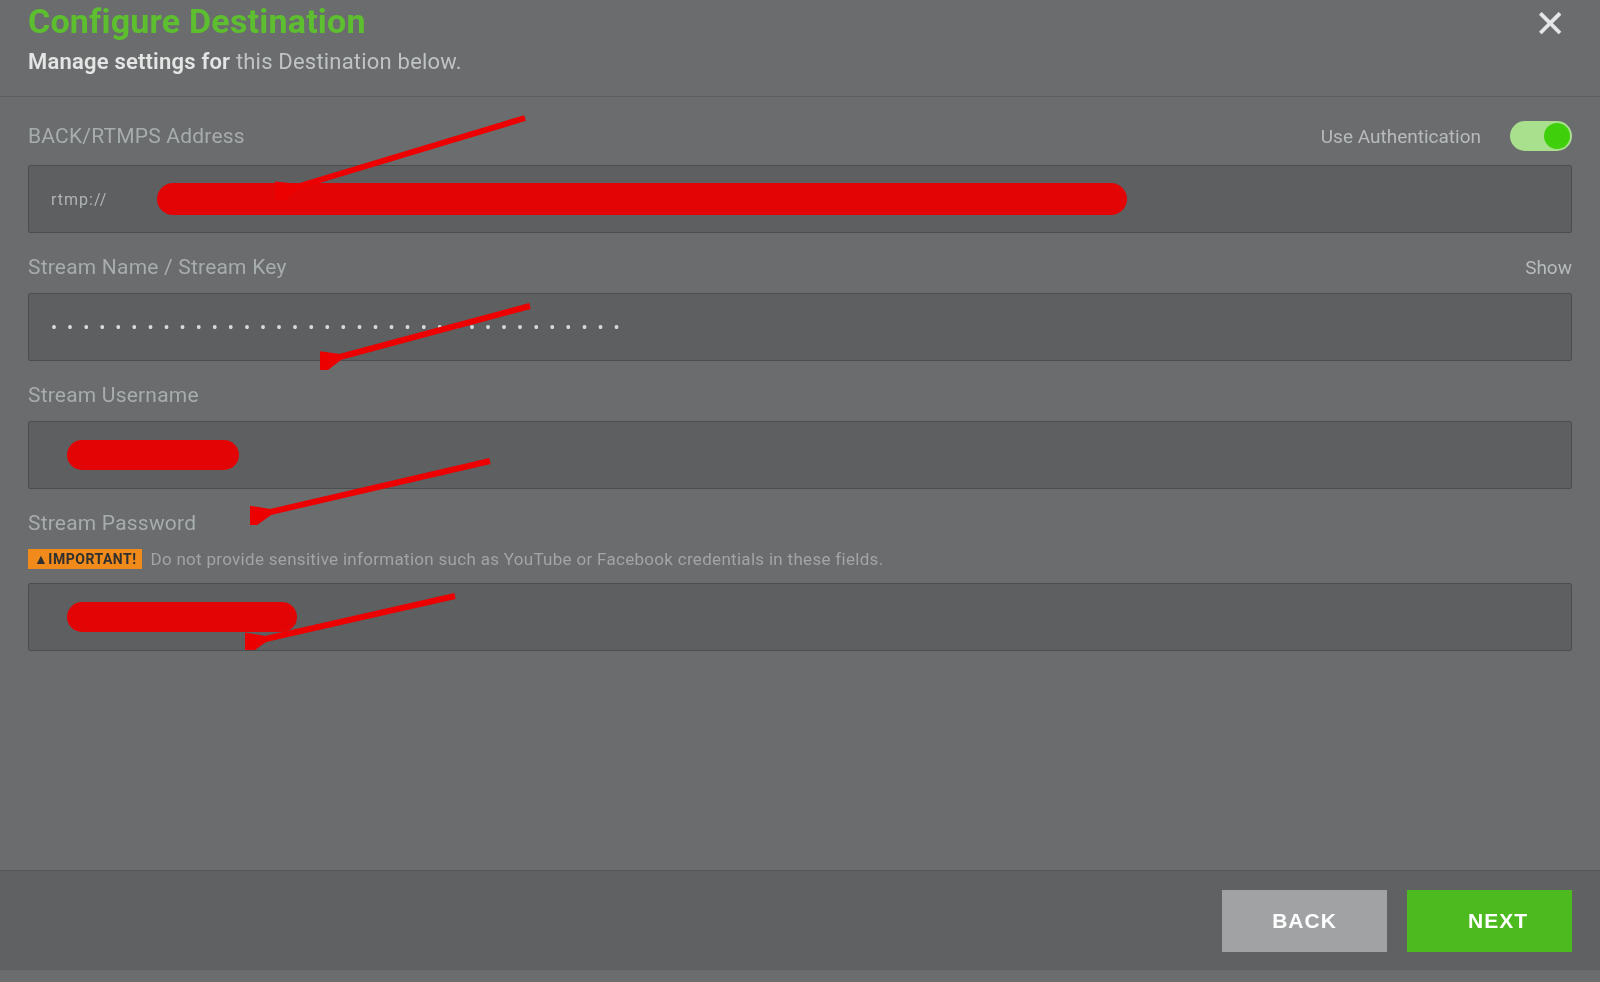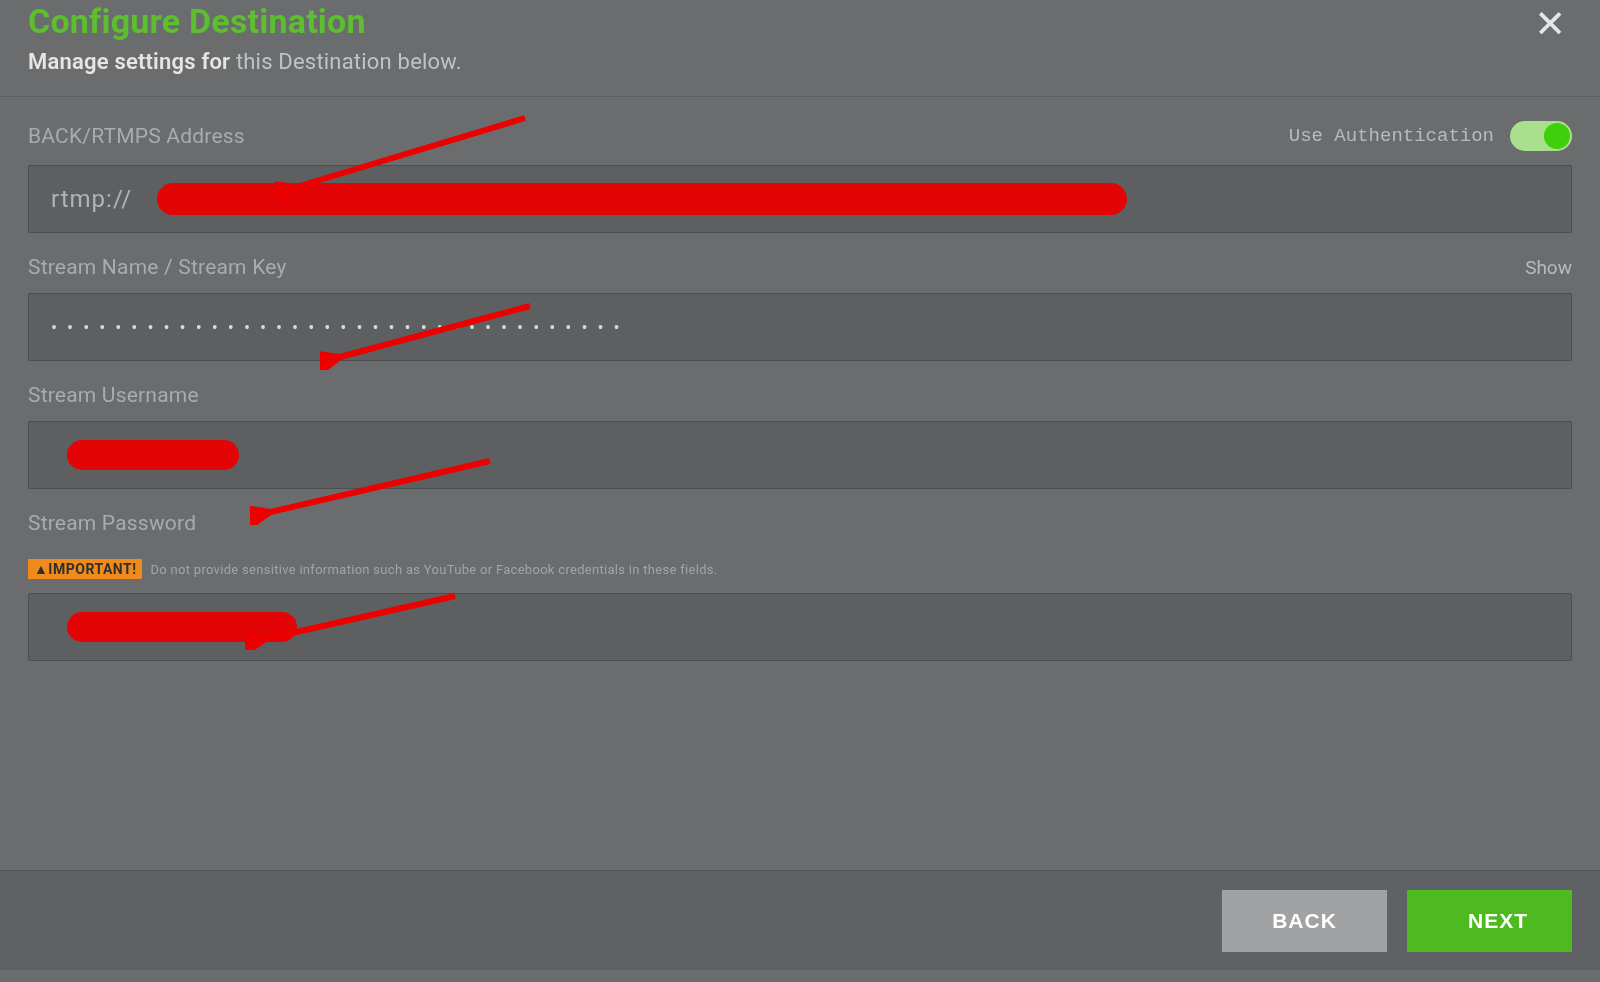--- a/index.html
+++ b/index.html
@@ -55,21 +55,21 @@
     justify-content: space-between;
     align-items: center;
     margin-bottom: 14px;
   }
   .field-label {
     color: #a7acad;
     font-size: 21px;
     font-weight: 400;
     letter-spacing: 0.2px;
   }
-  .auth-group { display: flex; align-items: center; gap: 16px; font-family: Liberation Mono, monospace; }
+  .auth-group { display: flex; align-items: center; gap: 29px; }
   .auth-label { color: #b7bbbb; font-size: 19px; }
   .toggle {
     width: 62px; height: 30px; border-radius: 15px;
     background: #a8e08e;
     position: relative;
     cursor: pointer;
   }
   .toggle-knob {
     position: absolute; right: 2px; top: 2px;
     width: 26px; height: 26px; border-radius: 50%;
@@ -81,21 +81,21 @@
     background: #5d5f60;
     border: 1px solid #4b4d4e;
     border-radius: 2px;
     position: relative;
     padding: 0 22px;
     display: flex;
     align-items: center;
   }
   .input-text {
     color: #b0b4b5;
-    font-size: 24px;
+    font-size: 16px;
     letter-spacing: 1px;
     white-space: nowrap;
   }
   .dot-text {
     color: #d7dadb;
     font-size: 18px;
     letter-spacing: 10px;
   }
   .redact {
     position: absolute;
@@ -103,34 +103,34 @@
     border-radius: 18px;
     height: 28px;
   }
   .show-link {
     color: #b7bbbb;
     font-size: 19px;
     cursor: pointer;
   }
   .important-row {
     display: flex; align-items: center; gap: 8px;
-    margin-top: 24px; margin-bottom: 14px;
+    margin-top: 14px; margin-bottom: 14px;
   }
   .important-badge {
     background: #f08b1b;
     color: #2f2f2f;
     font-size: 14px;
     font-weight: 700;
     padding: 2px 6px;
     letter-spacing: 0.5px;
     display: inline-flex; align-items: center; gap: 4px;
   }
   .important-text {
     color: #a1a5a6;
-    font-size: 13px;
+    font-size: 17px;
     letter-spacing: 0.3px;
   }
   .footer {
     position: absolute;
     left: 0; right: 0; bottom: 12px;
     height: 100px;
     background: #5f6162;
     border-top: 1px solid rgba(0,0,0,0.12);
     display: flex;
     justify-content: flex-end;

